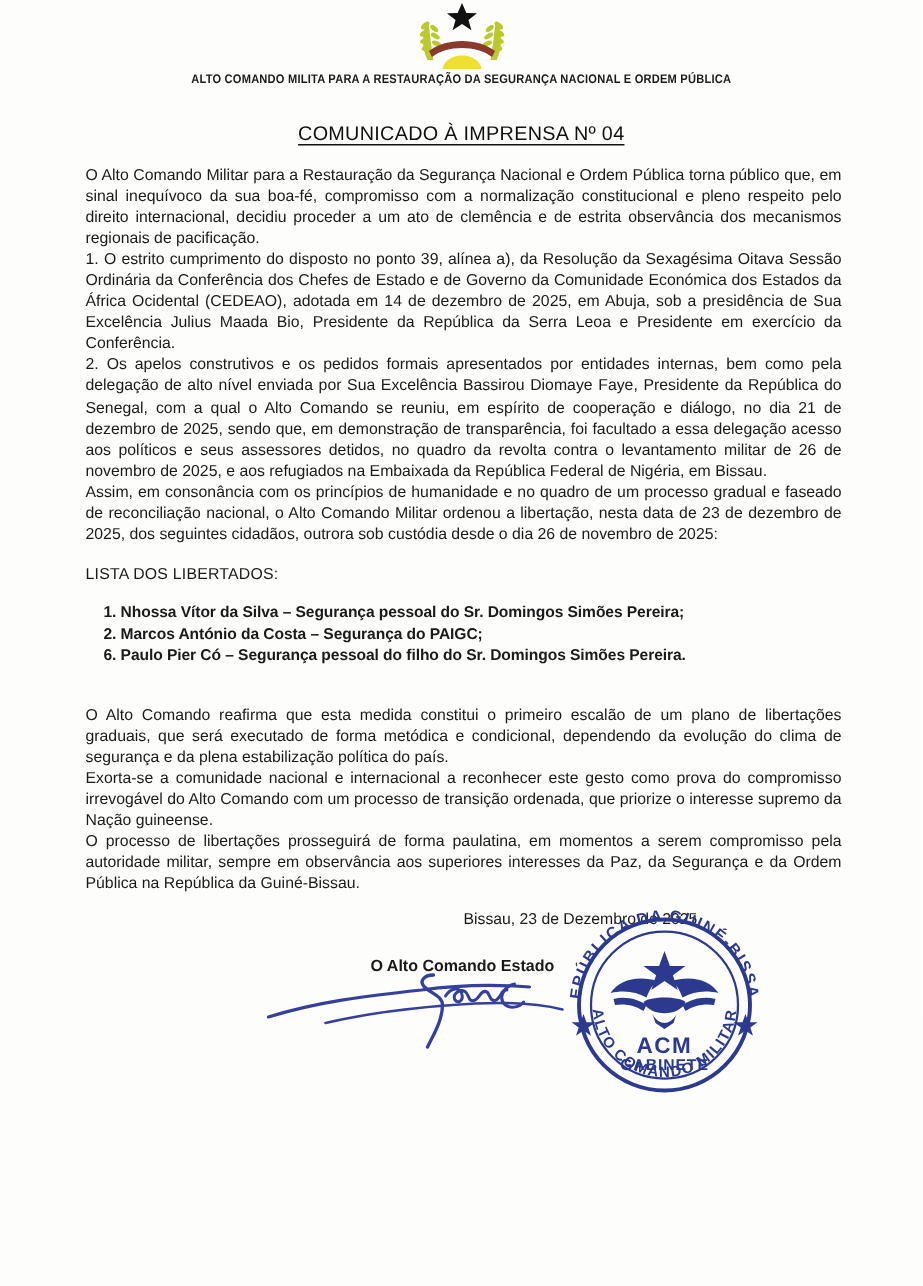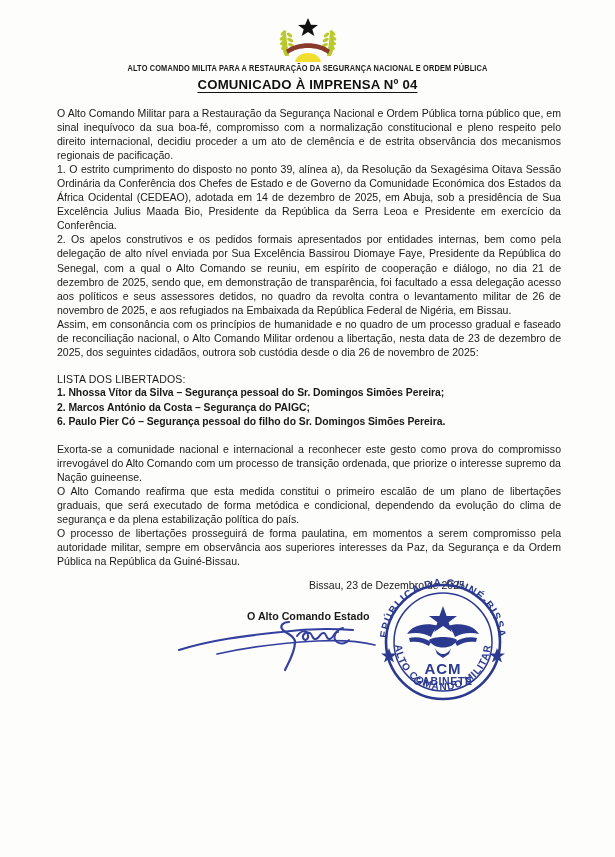--- a/index.html
+++ b/index.html
@@ -15,44 +15,44 @@
   .page {
     position: relative;
     width: 615px;
     height: 857px;
     overflow: hidden;
     background: #fdfdfc;
     box-sizing: border-box;
   }
   
   .header {
-    padding-top: 16px;
+    padding-top: 0;
     text-align: center;
   }
   .emblem {
     width: 74px;
     height: 46px;
     margin: 0 auto 2px auto;
     position: relative;
   }
   .emblem svg { display: block; }
   .org-line {
     font-size: 7.4px;
     font-weight: bold;
     letter-spacing: 0.15px;
     color: #1b1b1b;
     margin: 0 auto;
     padding: 0 10px;
     transform: scaleY(1.12);
     white-space: nowrap;
   }
   .doc-title {
-    margin-top: 4px;
+    margin-top: 24px;
     font-size: 13.2px;
-    font-weight: bold;
+    font-weight: normal;
     letter-spacing: 0.2px;
     text-decoration: underline;
     text-underline-offset: 2.5px;
     color: #111;
   }
   
   .body {
     margin: 14px 54px 0 57px;
     font-size: 10.55px;
     line-height: 14.05px;
@@ -65,21 +65,21 @@
   }
   .gap { height: 13px; }
   
   .list-title {
     font-size: 10.55px;
     line-height: 14.6px;
     letter-spacing: 0.15px;
   }
   .freed-list {
     list-style: none;
-    margin: 0;
+    margin: 12px;
     padding: 0;
   }
   .freed-list li {
     font-size: 10.4px;
     line-height: 14.1px;
     font-weight: bold;
     letter-spacing: -0.05px;
     white-space: nowrap;
   }
   
@@ -185,22 +185,22 @@
     <div class="list-title">LISTA DOS LIBERTADOS:</div>
 
     <ul class="freed-list">
       <li>1. Nhossa Vítor da Silva – Segurança pessoal do Sr. Domingos Simões Pereira;</li>
       <li>2. Marcos António da Costa – Segurança do PAIGC;</li>
       <li>6. Paulo Pier Có – Segurança pessoal do filho do Sr. Domingos Simões Pereira.</li>
     </ul>
 
     <div class="gap"></div>
 
+    <p>O Alto Comando reafirma que esta medida constitui o primeiro escalão de um plano de libertações graduais, que será executado de forma metódica e condicional, dependendo da evolução do clima de segurança e da plena estabilização política do país.</p>
     <p>Exorta-se a comunidade nacional e internacional a reconhecer este gesto como prova do compromisso irrevogável do Alto Comando com um processo de transição ordenada, que priorize o interesse supremo da Nação guineense.</p>
-    <p>O Alto Comando reafirma que esta medida constitui o primeiro escalão de um plano de libertações graduais, que será executado de forma metódica e condicional, dependendo da evolução do clima de segurança e da plena estabilização política do país.</p>
     <p>O processo de libertações prosseguirá de forma paulatina, em momentos a serem compromisso pela autoridade militar, sempre em observância aos superiores interesses da Paz, da Segurança e da Ordem Pública na República da Guiné-Bissau.</p>
 
 
     <div class="sign-area">
 
       <div class="place-date">Bissau, 23 de Dezembro de 2025</div>
 
       <div class="sign-title">O Alto Comando Estado</div>
 
       <svg class="signature" viewBox="0 0 240 60" aria-hidden="true">

